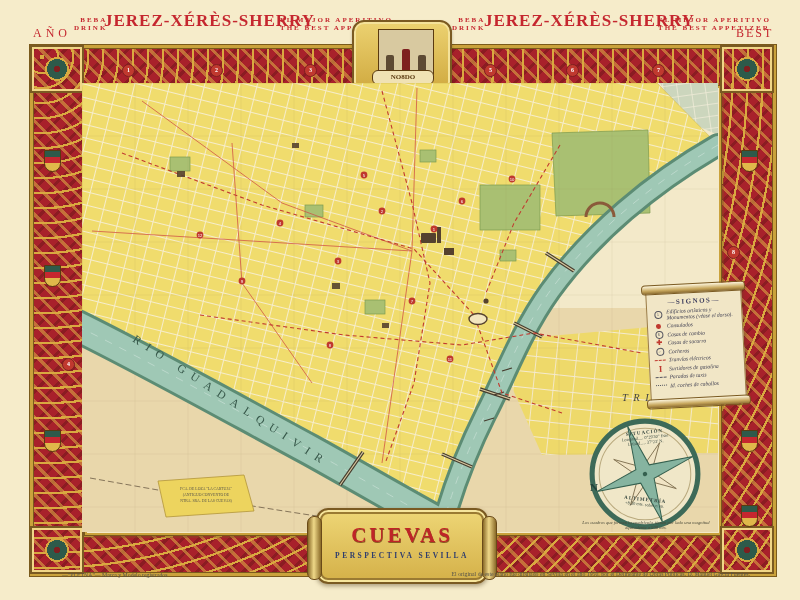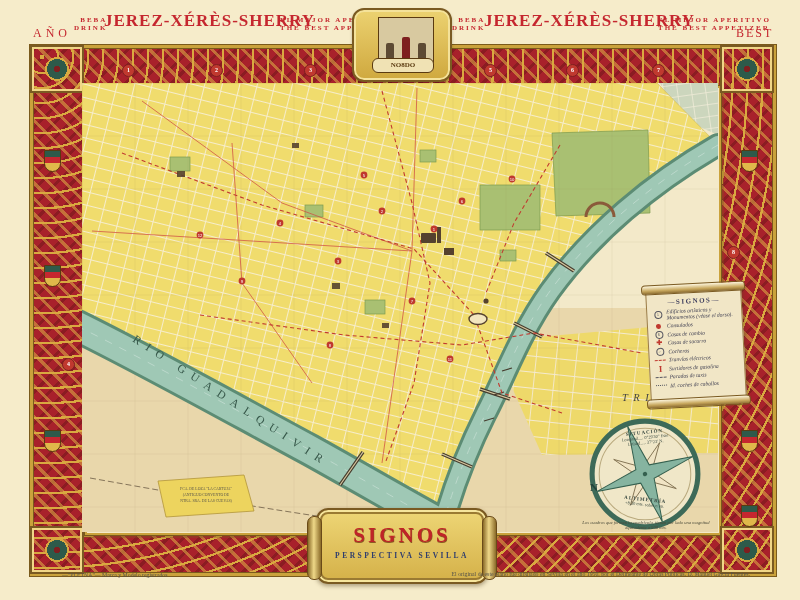--- a/index.html
+++ b/index.html
@@ -24,21 +24,21 @@
     box-shadow:0 0 0 3px rgba(122,90,28,.35);}
   .corner{position:absolute;width:50px;height:44px;background:linear-gradient(135deg,#e2bc55,#b98f2e);
     border:2px solid #7a5a22;box-shadow:inset 0 0 0 2px #f0d687;
     background-image:radial-gradient(circle at 50% 50%,#7e1f1f 0 3px,#2e5a4a 3px 10px,#d9a940 10px 12px,rgba(0,0,0,0) 12px);}
   .shield{position:absolute;width:15px;height:20px;border:1px solid #5a3a10;
     border-radius:0 0 9px 9px;
     background:linear-gradient(180deg,#2e5a4a 0 28%,#c5272f 28% 62%,#e0b84a 62%);}
   .marker{position:absolute;width:11px;height:11px;border-radius:50%;background:#c0392f;
     border:1px solid #7e1f1f;color:#fff;font-size:6px;font-weight:bold;text-align:center;line-height:11px;}
   
-  .crest{position:absolute;left:352px;top:8px;width:96px;height:70px;
+  .crest{position:absolute;left:352px;top:20px;width:96px;height:70px;
     background:linear-gradient(180deg,#ecd271,#cfa83e);border:2px solid #7a5a22;border-radius:12px;
     box-shadow:inset 0 0 0 2px #f4e29a,0 2px 3px rgba(0,0,0,.25);text-align:center;}
   .crest-panel{position:absolute;left:24px;top:7px;width:48px;height:38px;background:#d8c9a0;
     border:1.5px solid #5a3a10;display:flex;justify-content:space-around;align-items:flex-end;padding:3px;}
   .crest-panel i{display:block;width:8px;height:16px;background:#5d4a34;border-radius:2px 2px 0 0;}
   .crest-panel i:nth-child(2){height:22px;background:#7e1f1f;}
   .crest-motto{position:absolute;left:18px;top:48px;width:60px;height:13px;background:#f0e2b4;
     border:1px solid #5a3a10;border-radius:6px;font-size:7px;font-weight:bold;color:#5a3a10;line-height:13px;}
   
   .legend{position:absolute;left:648px;top:287px;width:96px;height:116px;transform:rotate(-3deg);
@@ -346,20 +346,20 @@
     </div>
     <div class="txt alt">
       <div class="t1">ALTIMETRÍA</div>
       <div class="t2">+8,50 mts. sobre n. m.</div>
     </div>
     <div class="north">N</div>
   </div>
   <div class="compass-note">Los cuadros que forman la cuadrícula, tienen por lado una magnitud equivalente a 500 mts.</div>
 
   <div class="cartouche">
-    <div class="cart-title">SIGNOS</div>
+    <div class="cart-title">CUEVAS</div>
     <div class="cart-sub">PERSPECTIVA SEVILLA</div>
   </div>
 
   <div class="abs foot" style="left:62px;top:572px;">—"PLETNA"— Marca y Modelo registrados</div>
   <div class="abs foot" style="left:420px;top:571px;width:330px;text-align:right;">El original de este plano fue dibujado en Sevilla en el año 1950, por el Delineante de Obras Públicas, D. Manuel García Fuentes.</div>
 
 </div>
 
 </body></html>

